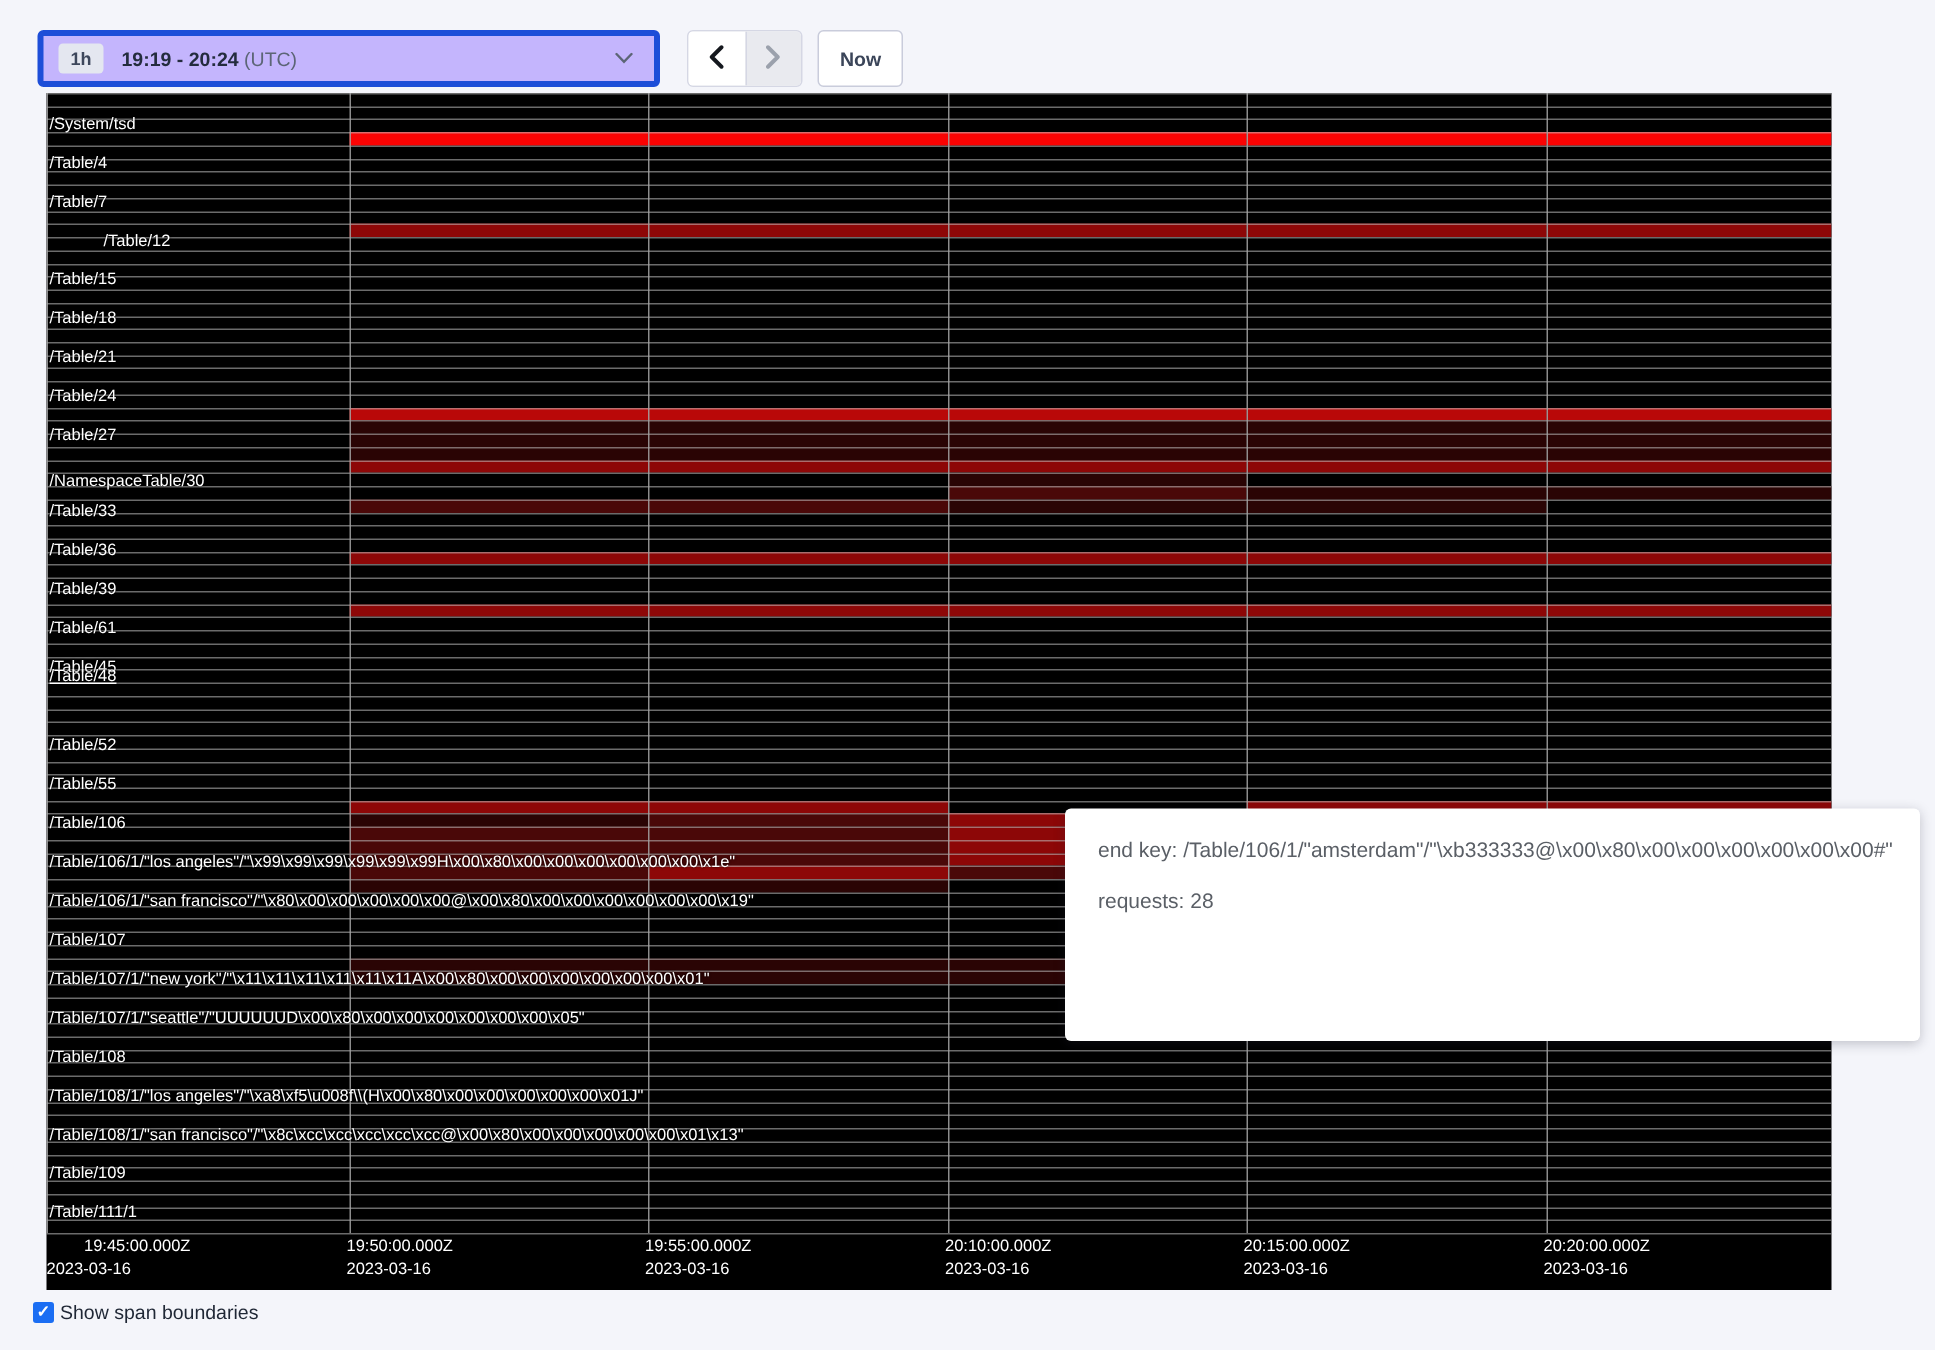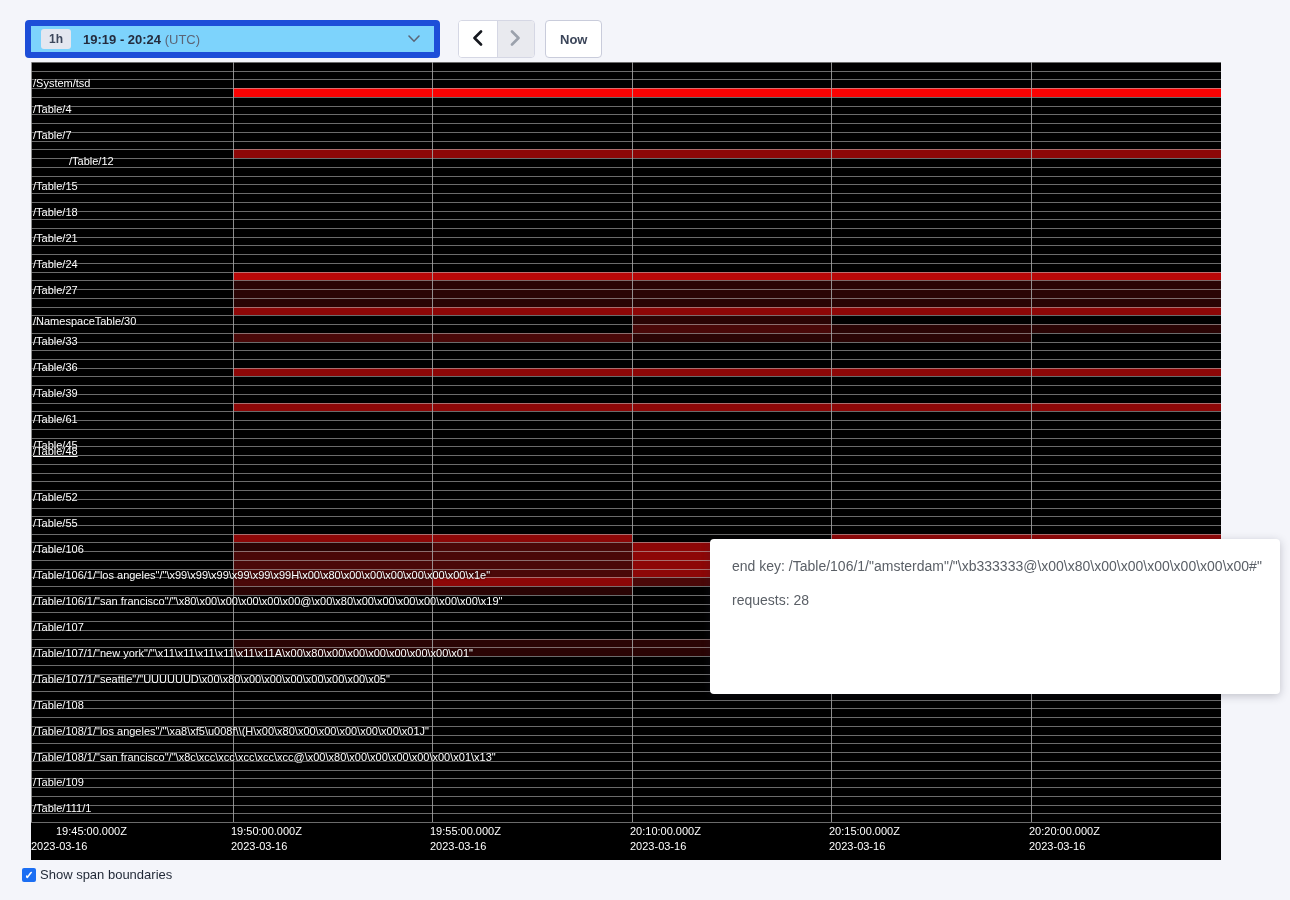--- a/index.html
+++ b/index.html
@@ -6,21 +6,21 @@
   html,body { width:1290px; height:900px; }
   body {
     background:#f4f5fa;
     font-family:"Liberation Sans", sans-serif;
     position:relative;
     overflow:hidden;
   }
   
   .time-select{
     position:absolute; left:25px; top:20px; width:415px; height:38px;
-    background:#7dd3fc; border:6px solid #1d4ed8; border-radius:4px;
+    background:#c4b5fd; border:4px solid #1d4ed8; border-radius:4px;
     display:flex; align-items:center; padding:0 14px 0 10px; cursor:pointer;
   }
   .chip{
     background:#e4e7f0; color:#3d475c; font-size:12px; font-weight:bold;
     border-radius:3px; padding:4px 8px; line-height:1;
   }
   .range-text{ margin-left:12px; font-size:13px; color:#242c3e; font-weight:bold; }
   .range-utc{ font-weight:normal; color:#5c6576; }
   .select-caret{ margin-left:auto; display:flex; align-items:center; }
   .nav-group{

